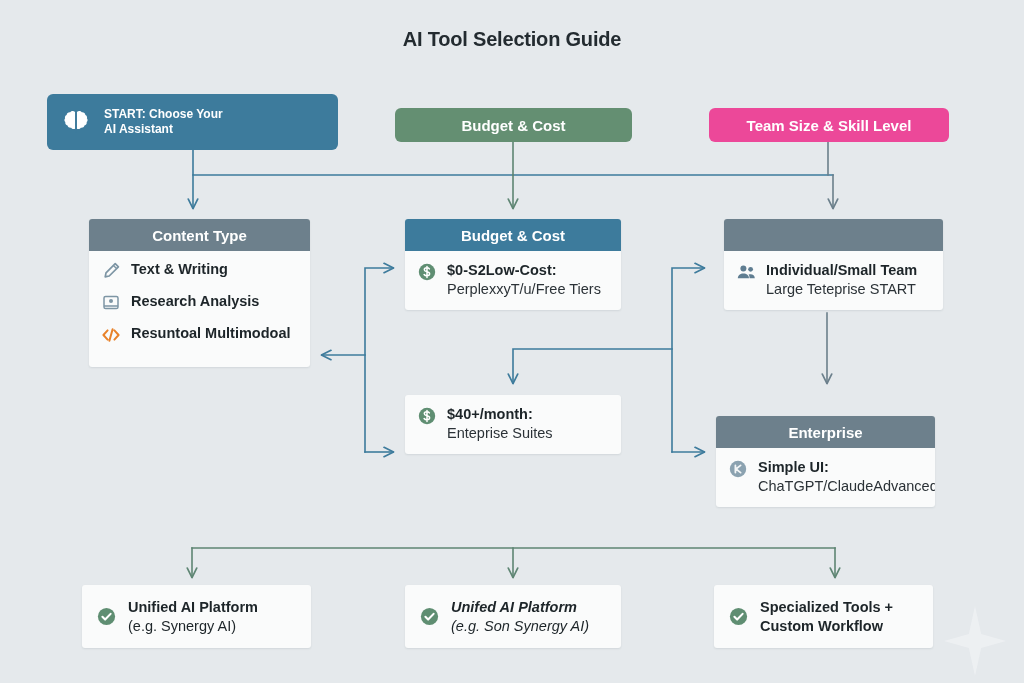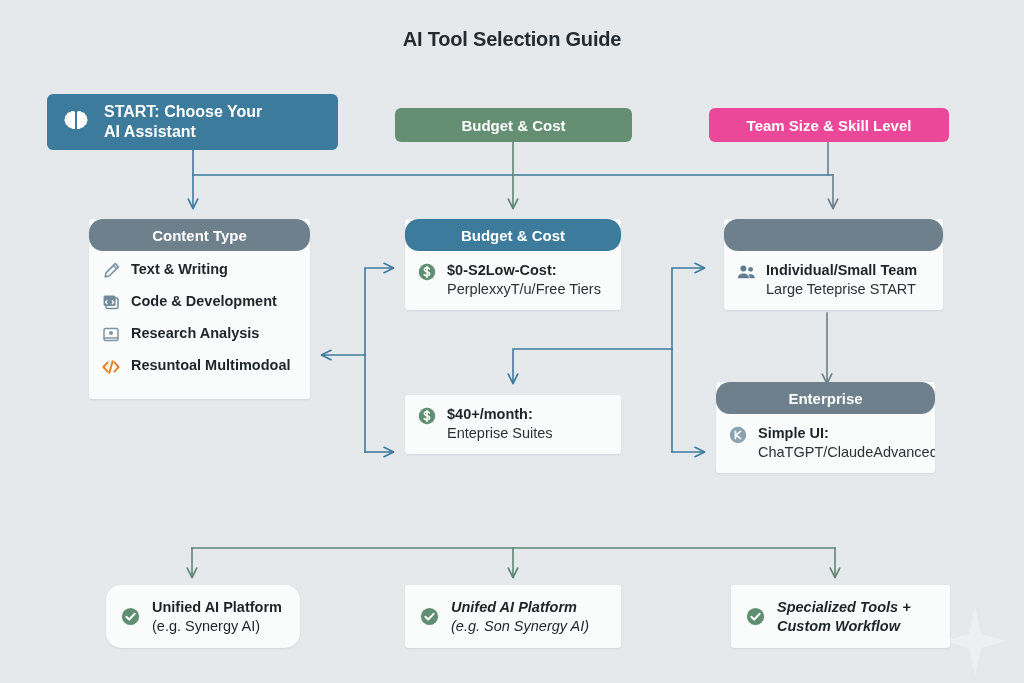--- a/index.html
+++ b/index.html
@@ -26,71 +26,71 @@
     font-size:20px;font-weight:bold;color:#232b30;letter-spacing:-.2px;
   }
 
   
   .pill{
     position:absolute;border-radius:6px;display:flex;align-items:center;
     color:#ffffff;font-weight:bold;box-sizing:border-box;
   }
   .pill-start{
     left:47px;top:94px;width:291px;height:56px;background:#3d7b9c;
-    padding-left:14px;gap:13px;font-size:16px;line-height:1.25;
+    padding-left:14px;gap:13px;font-size:12px;line-height:1.25;
   }
   .pill-start .brain{flex:0 0 auto;width:30px;height:30px;}
   .pill-budget{
     left:395px;top:108px;width:237px;height:34px;background:#648f72;
     justify-content:center;font-size:15px;
   }
   .pill-team{
     left:709px;top:108px;width:240px;height:34px;background:#ec4899;
     justify-content:center;font-size:15px;
   }
 
   
   .card{
     position:absolute;border-radius:3px;overflow:hidden;
     background:#fafbfb;box-shadow:0 1px 2px rgba(40,55,70,.10);
   }
   .card-hd{
     height:32px;display:flex;align-items:center;justify-content:center;
-    color:#ffffff;font-size:15px;font-weight:bold;border-radius:14px;
+    color:#ffffff;font-size:15px;font-weight:bold;
   }
   .hd-slate{background:#6d808c;}
   .hd-blue{background:#3d7b9c;}
   .hd-green{background:#648f72;}
   .card-body{padding:10px 12px 12px 12px;}
 
   .row{display:flex;align-items:flex-start;gap:10px;margin-bottom:9px;}
   .row:last-child{margin-bottom:0;}
   .row .ico{flex:0 0 auto;width:20px;height:20px;margin-top:1px;}
   .row .txt{font-size:14.5px;color:#1d2529;font-weight:bold;line-height:1.28;}
   .row .txt .sub{font-weight:normal;display:block;color:#2b3237;}
 
   
   #card-content{left:89px;top:219px;width:221px;}
   #card-budget {left:405px;top:219px;width:216px;}
   #card-team   {left:716px;top:219px;width:219px;margin-left:8px;}
   #card-mid    {left:405px;top:395px;width:216px;}
-  #card-ent    {left:716px;top:382px;width:219px;}
+  #card-ent    {left:716px;top:416px;width:219px;}
 
   #card-content .card-body{padding:9px 16px 11px 12px;}
   #card-content .row{margin-bottom:11px;}
 
   
   .outcome{
     position:absolute;height:63px;border-radius:3px;background:#fafbfb;
     box-shadow:0 1px 2px rgba(40,55,70,.10);
     display:flex;align-items:center;gap:11px;padding:0 14px;box-sizing:border-box;
   }
-  #out-1{left:106px;top:585px;width:194px;border-radius:15px;}
+  #out-1{left:82px;top:585px;width:229px;}
   #out-2{left:405px;top:585px;width:216px;font-style:italic;}
-  #out-3{left:731px;top:585px;width:219px;font-style:italic;}
+  #out-3{left:714px;top:585px;width:219px;}
   .outcome .txt{font-size:14.5px;color:#1d2529;font-weight:bold;line-height:1.3;}
   .outcome .txt .sub{font-weight:normal;display:block;}
   .outcome .txt .sub.b{font-weight:bold;}
 
   
   #wires{position:absolute;left:0;top:0;width:1024px;height:683px;}
 </style>
 </head>
 <body>
 
@@ -170,30 +170,20 @@
       <div class="row">
         <span class="ico">
           <svg viewBox="0 0 20 20" width="20" height="20">
               <path d="M14.2 2.6l3.2 3.2-9.2 9.2-4 .8.8-4z" fill="none" stroke="#7d95a4" stroke-width="1.7" stroke-linejoin="round"></path>
               <path d="M12.4 4.4l3.2 3.2" stroke="#7d95a4" stroke-width="1.4"></path>
             </svg>
         </span>
         <span class="txt">Text &amp; Writing</span>
       </div>
 
-      <div class="row">
-        <span class="ico">
-          <svg viewBox="0 0 20 20" width="20" height="20">
-            <rect x="5" y="5" width="12" height="10.5" rx="1.6" fill="none" stroke="#6f8b9c" stroke-width="1.5"></rect>
-            <rect x="2.6" y="2.6" width="12" height="10.5" rx="1.6" fill="#6f8b9c"></rect>
-            <path d="M6 7.6l-1.5 1.6L6 10.8M11.2 7.6l1.5 1.6-1.5 1.6" fill="none" stroke="#ffffff" stroke-width="1.3" stroke-linecap="round" stroke-linejoin="round"></path>
-          </svg>
-        </span>
-        <span class="txt">Code &amp; Development</span>
-      </div>
 
       <div class="row">
         <span class="ico">
           <svg viewBox="0 0 20 20" width="20" height="20">
             <rect x="3" y="3.5" width="14" height="12" rx="1.6" fill="none" stroke="#7d95a4" stroke-width="1.5"></rect>
             <path d="M3 13h14" stroke="#7d95a4" stroke-width="1.4"></path>
             <circle cx="10" cy="8" r="2" fill="#7d95a4"></circle>
           </svg>
         </span>
         <span class="txt">Research Analysis</span>

